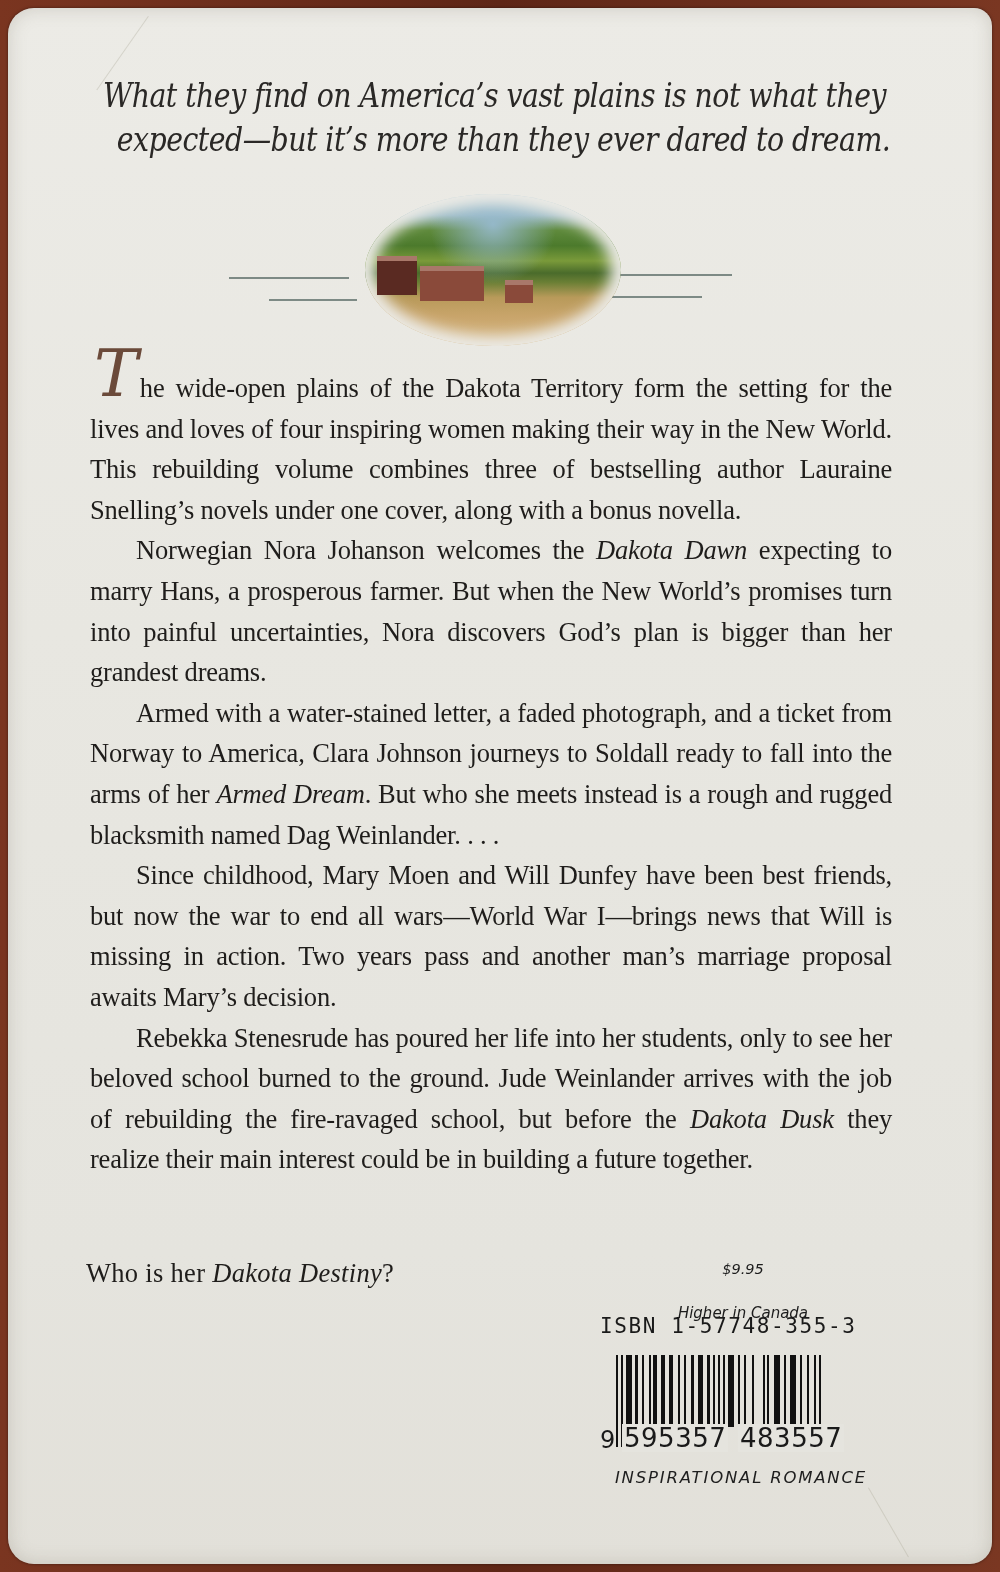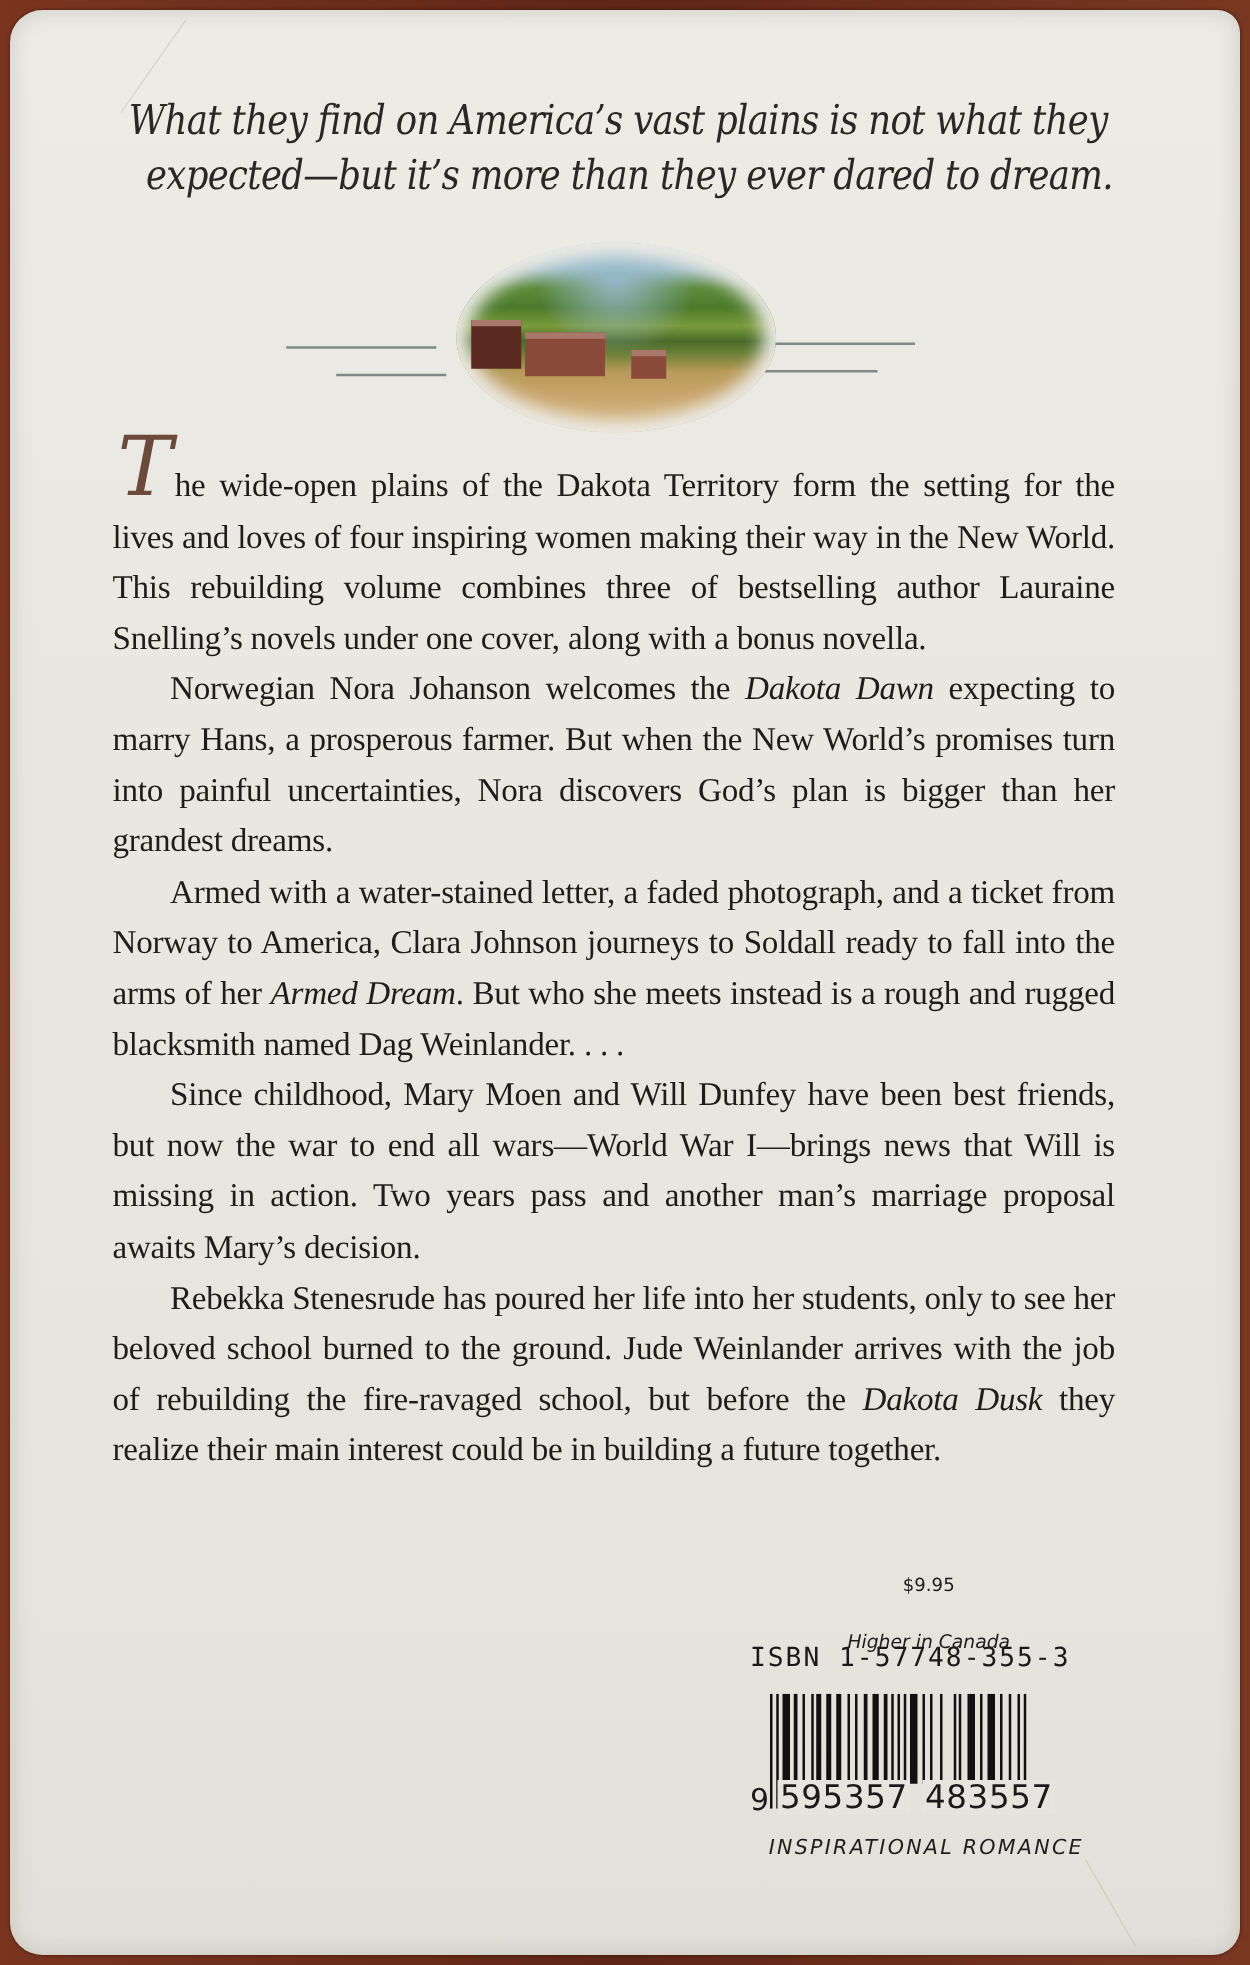--- a/index.html
+++ b/index.html
@@ -62,21 +62,21 @@
       font-size: 26.5px; line-height: 40.5px; color: #1f1d1b;
       text-align: justify; letter-spacing: 0.3px;
     }
     .bottom-left p { margin: 0; }
     .bottom-left p.indent { text-indent: 46px; }
     em { font-style: italic; }
     .price-block {
       position: absolute; left: 610px; top: 1252px; width: 250px;
       text-align: center; font-family: "DejaVu Sans", sans-serif; color: #1c1c1c;
     }
-    .price { font-size: 14.5px; line-height: 18px; }
+    .price { font-size: 14.5px; line-height: 18px; font-style: italic; }
     .higher { font-size: 15px; line-height: 19px; font-style: italic; margin-top: 26px; }
     .isbn {
       position: absolute; left: 592px; top: 1306px; width: 290px;
       font-family: "DejaVu Sans Mono", monospace; font-size: 21px; letter-spacing: 1.6px;
       color: #1a1a1a;
     }
     .barcode {
       position: absolute; left: 606px; top: 1347px; width: 250px; height: 92px;
     }
     .barcode-first {
@@ -121,20 +121,21 @@
 
   <div class="body-text">
     <p class="first"><span class="dropcap">T</span><span>he wide-open plains of the Dakota Territory form the setting for the lives and loves of four inspiring women making their way in the New World. This rebuilding volume combines three of bestselling author Lauraine Snelling’s novels under one cover, along with a bonus novella.</span></p>
     <p><span>Norwegian Nora Johanson welcomes the </span><em>Dakota Dawn</em><span> expecting to marry Hans, a prosperous farmer. But when the New World’s promises turn into painful uncertainties, Nora discovers God’s plan is bigger than her grandest dreams.</span></p>
     <p><span>Armed with a water-stained letter, a faded photograph, and a ticket from Norway to America, Clara Johnson journeys to Soldall ready to fall into the arms of her </span><em>Armed Dream</em><span>. But who she meets instead is a rough and rugged blacksmith named Dag Weinlander. . . .</span></p>
     <p style="text-align:justify;"><span>Since childhood, Mary Moen and Will Dunfey have been best friends, but now the war to end all wars—World War I—brings news that Will is missing in action. Two years pass and another man’s marriage proposal awaits Mary’s decision.</span></p>
     <p><span>Rebekka Stenesrude has poured her life into her students, only to see her beloved school burned to the ground. Jude Weinlander arrives with the job of rebuilding the fire-ravaged school, but before the </span><em>Dakota Dusk</em><span> they realize their main interest could be in building a future together.</span></p>
   </div>
 
   <div class="bottom-left">
+    <p><span>Who is her </span><em>Dakota Destiny</em><span>?</span></p>
   </div>
 
   <div class="price-block">
     <div class="price">$9.95</div>
     <div class="higher">Higher in Canada</div>
   </div>
 
   <div class="isbn">ISBN 1-57748-355-3</div>
 
   <svg class="barcode" viewBox="0 0 250 92" preserveAspectRatio="none">

